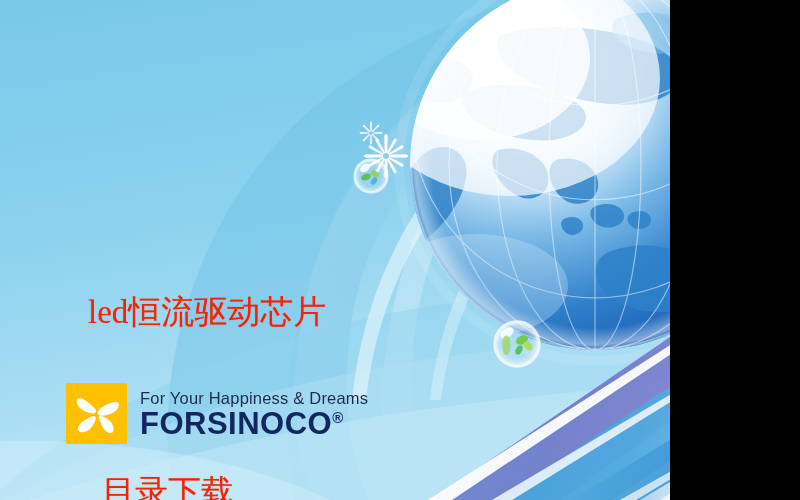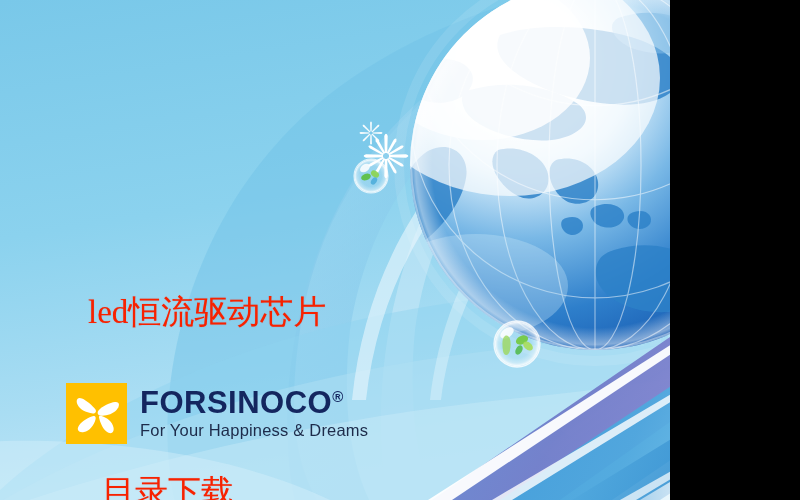--- a/index.html
+++ b/index.html
@@ -390,19 +390,19 @@
           <path d="M 32.5,27.5 C 36.5,23 44,19.5 49,19 C 54,18.5 54,23 50.5,27 C 47,31 39,33.5 34,32.5 C 31.5,32 31,29.2 32.5,27.5 Z"></path>
 
           <path d="M 27.5,33 C 23,34 16,38 13,42.5 C 10,47 13,50 18,49 C 23.5,47.9 28,42.5 29.5,36.5 C 30.1,34.2 29.3,32.6 27.5,33 Z"></path>
 
           <path d="M 33,34.5 C 34,39 36.5,45.5 40.5,48.5 C 45,52 48.5,49.5 47.5,44.5 C 46.5,39 41,34.5 35.5,33 C 33.6,32.5 32.7,33.1 33,34.5 Z"></path>
         </g>
       </svg>
     </div>
 
     <div id="logo-text">
+      <div id="logo-tagline">For Your Happiness &amp; Dreams</div>
       <div id="logo-wordmark"><span>FORSINOCO</span><span class="reg">®</span></div>
-      <div id="logo-tagline">For Your Happiness &amp; Dreams</div>
     </div>
 
   </div>
 
 </div>
 
 </body></html>

